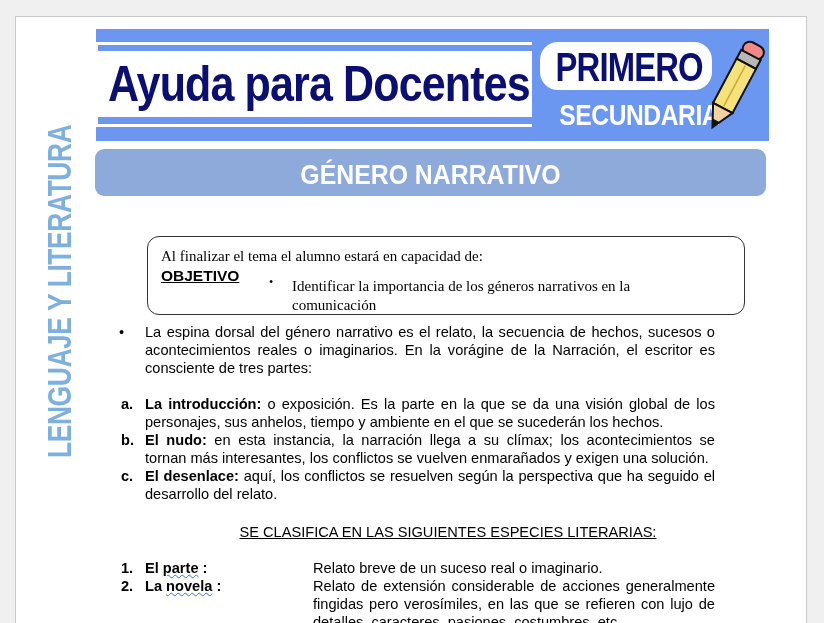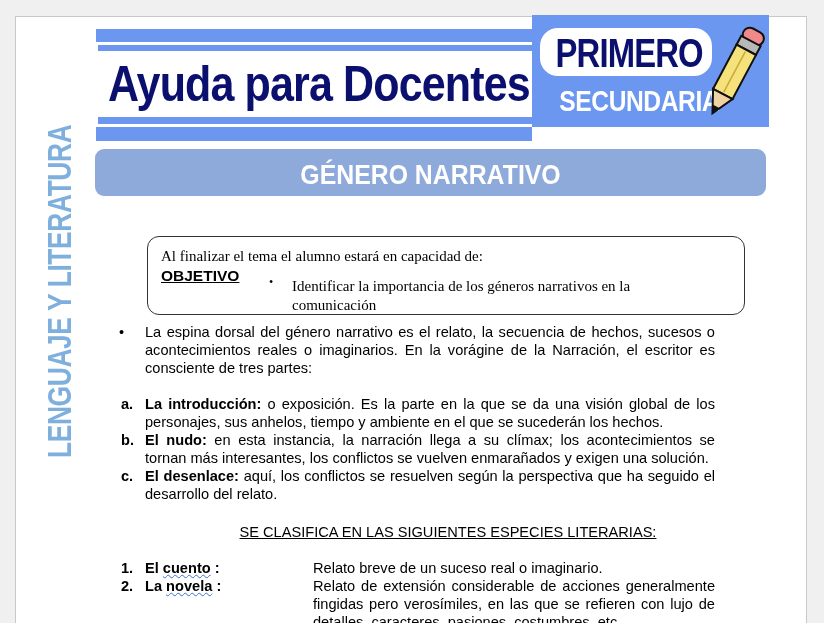--- a/index.html
+++ b/index.html
@@ -20,21 +20,21 @@
   .bar.top2 { left: 2px; top: 16px; width: 434px; height: 6px; }
   .bar.bot1 { left: 2px; top: 88px; width: 434px; height: 7px; }
   .bar.bot2 { left: 0; top: 98px; width: 436px; height: 14px; }
   .logo-text {
     position: absolute; left: 12px; top: 20px; width: 420px; height: 70px;
     font-family: "Liberation Sans", sans-serif; font-weight: bold;
     font-size: 50px; color: #0b0f6e; letter-spacing: -1px;
     transform: scaleX(0.86); transform-origin: left center;
     line-height: 70px; white-space: nowrap;
   }
-  .logo-right { position: absolute; left: 532px; top: 15px; width: 237px; height: 112px; background: #6b97f0; }
+  .logo-right { position: absolute; left: 532px; top: 29px; width: 237px; height: 112px; background: #6b97f0; }
   .pill {
     position: absolute; left: 8px; top: 13px; width: 172px; height: 48px;
     background: #fff; border-radius: 18px;
   }
   .pill-text {
     position: absolute; left: 0; top: 0; width: 172px; height: 48px; line-height: 50px;
     text-align: center; font-weight: bold; font-size: 40px; color: #0b0f6e;
     transform: scaleX(0.82); letter-spacing: -1px;
   }
   .sub-text {
@@ -154,21 +154,21 @@
     <span class="marker">c.</span>
     <b>El desenlace:</b><span> aquí, los conflictos se resuelven según la perspectiva que ha seguido el desarrollo del relato.</span>
   </div>
 
   <div class="section-heading">SE CLASIFICA EN LAS SIGUIENTES ESPECIES LITERARIAS:</div>
 
   <div style="height:18px"></div>
 
   <div class="species">
     <span class="marker">1.</span>
-    <span class="term"><span>El </span><span class="wavy">cuento</span><span> :</span></span>
+    <span class="term"><span>El </span><span class="wavy">parte</span><span> :</span></span>
     <div class="def">Relato breve de un suceso real o imaginario.</div>
   </div>
   <div class="species">
     <span class="marker">2.</span>
     <span class="term"><span>La </span><span class="wavy">novela</span><span> :</span></span>
     <div class="def">Relato de extensión considerable de acciones generalmente fingidas pero verosímiles, en las que se refieren con lujo de detalles, caracteres, pasiones, costumbres, etc.</div>
   </div>
 </div>
 
 </body></html>

